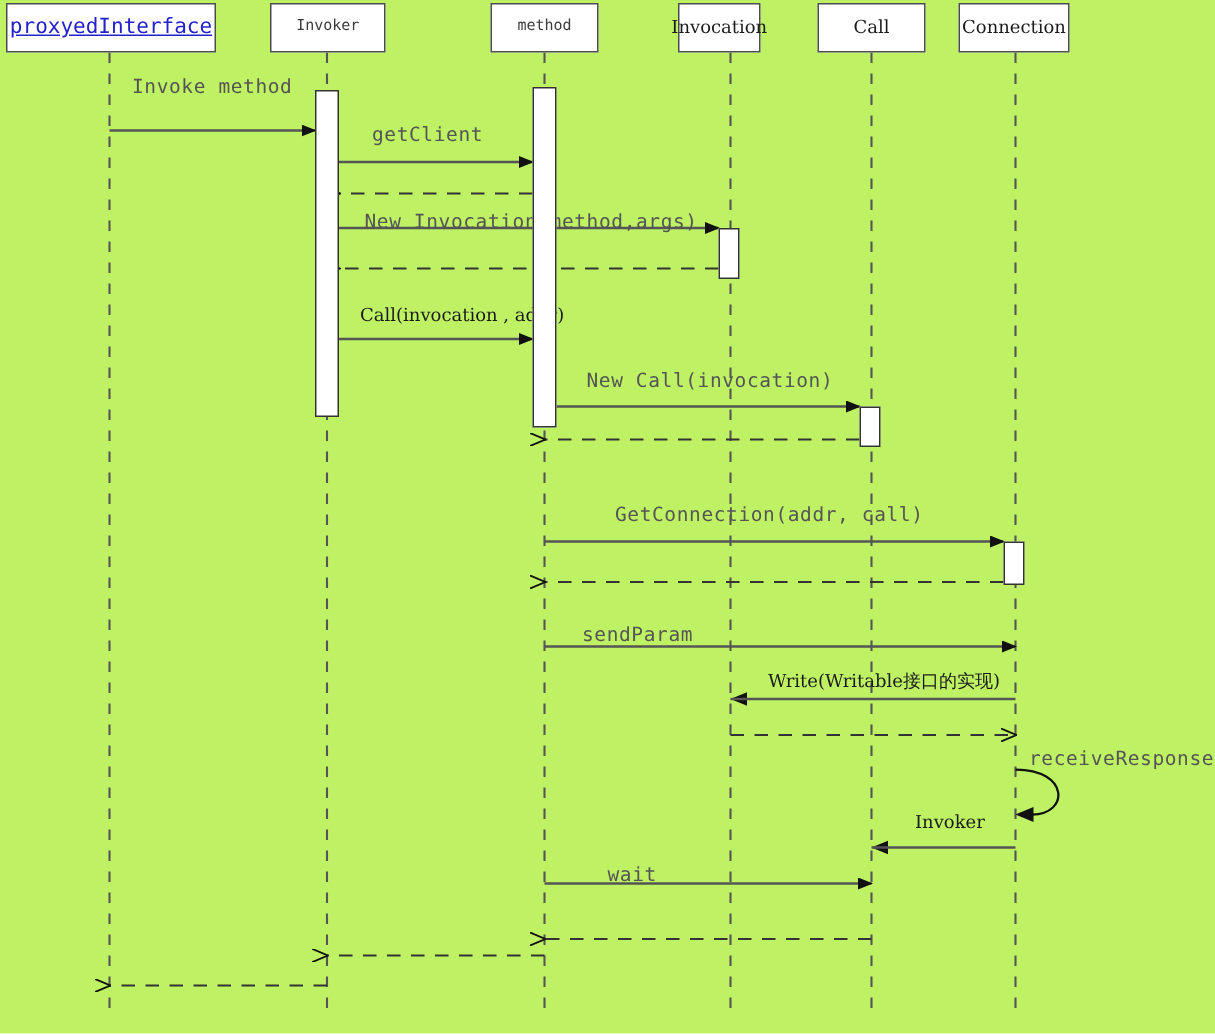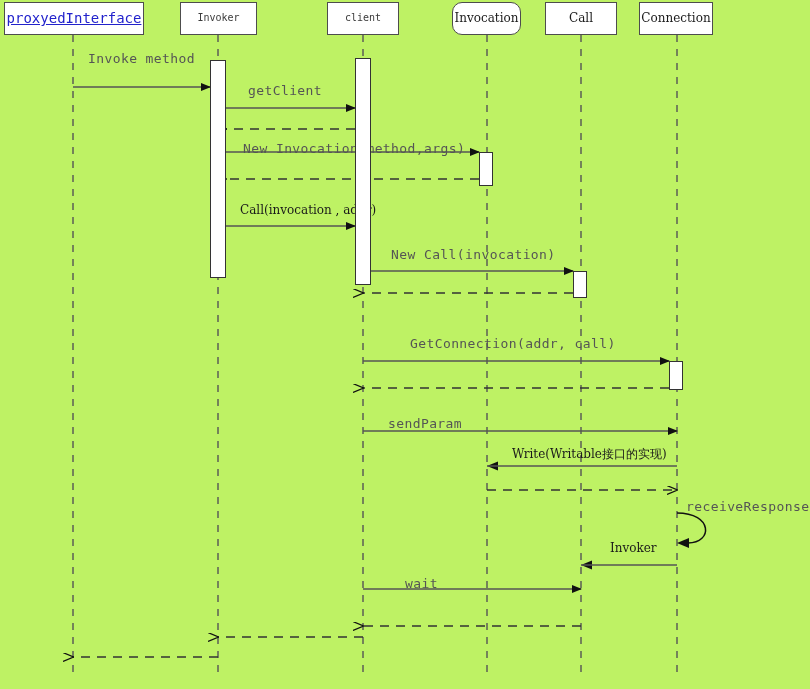--- a/index.html
+++ b/index.html
@@ -128,23 +128,23 @@
   </svg>
 
   <div id="participant-boxes">
       <div class="lifeline-box link-style" style="left: 4px; top: 2px; width: 140px; height: 33px;">
         <span>proxyedInterface</span>
       </div>
       <div class="lifeline-box mono" style="left: 180px; top: 2px; width: 77px; height: 33px;">
         <span>Invoker</span>
       </div>
       <div class="lifeline-box mono" style="left: 327px; top: 2px; width: 72px; height: 33px;">
-        <span>client</span>
+        <span>method</span>
       </div>
-      <div class="lifeline-box serif" style="left: 452px; top: 2px; width: 69px; height: 33px; border-radius: 10px;">
+      <div class="lifeline-box serif" style="left: 452px; top: 2px; width: 55px; height: 33px;">
         <span>Invocation</span>
       </div>
       <div class="lifeline-box serif" style="left: 545px; top: 2px; width: 72px; height: 33px;">
         <span>Call</span>
       </div>
       <div class="lifeline-box serif" style="left: 639px; top: 2px; width: 74px; height: 33px;">
         <span>Connection</span>
       </div>
     </div>
   <div id="message-labels">

